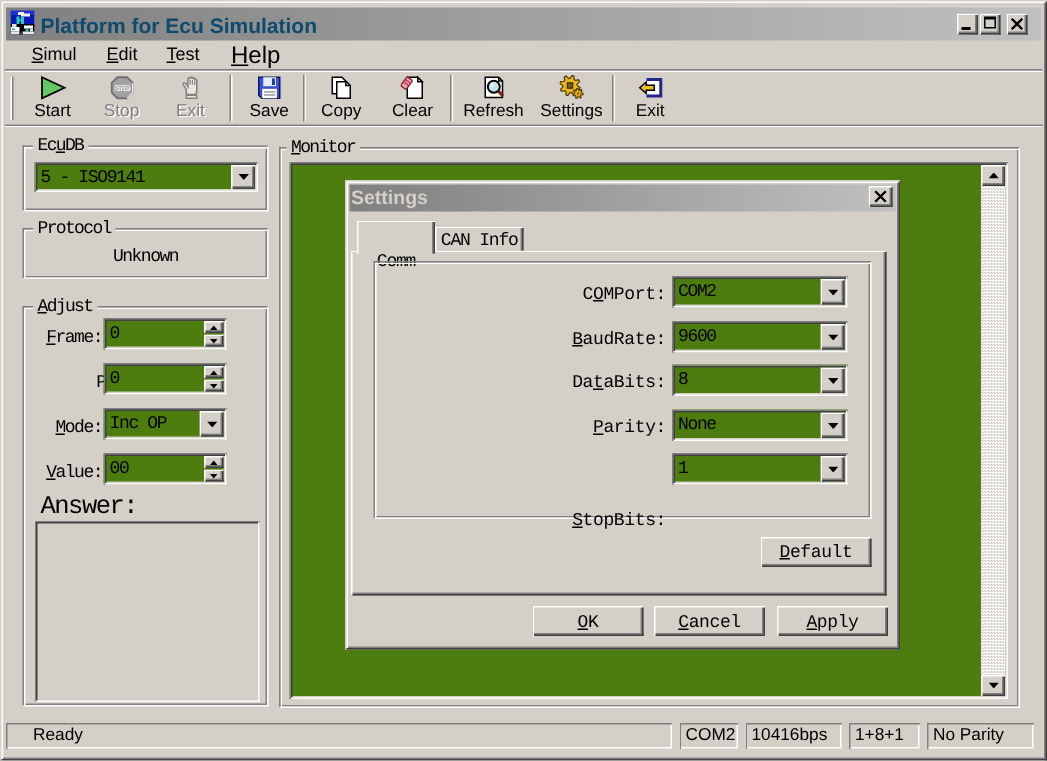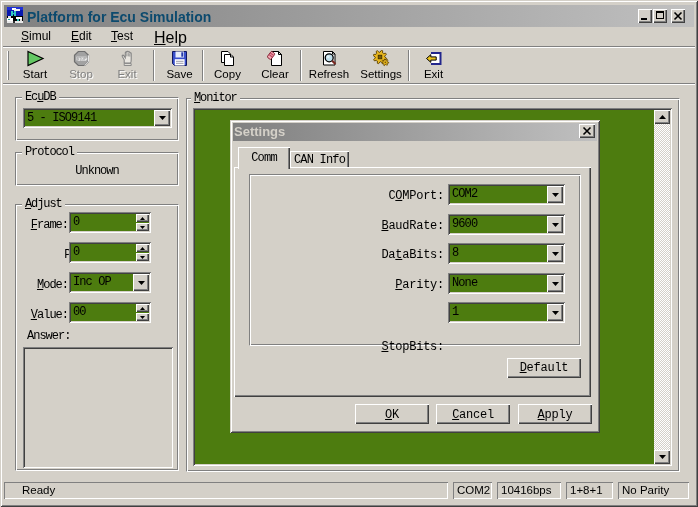--- a/index.html
+++ b/index.html
@@ -240,21 +240,21 @@
         </svg>
       </div>
       <div>
         <svg width="5" height="3">
           <path d="M0 0h5L2.5 3z" fill="#000"></path>
         </svg>
       </div>
     </div>
 </div>
 
-<div class="abs mono" style="left:27px;top:329px;font-size:12px;letter-spacing:-1px;">Answer:</div>
+<div class="abs mono" style="left:27px;top:329px;font-size:17px;letter-spacing:-1px;">Answer:</div>
 <div class="abs sunken" style="left:23px;top:347px;width:150px;height:121px;background:#d4d0c8;"></div>
 
 <div class="abs etched" style="left:186px;top:98px;width:494px;height:374px;"></div>
 <div class="glabel" style="left:191px;top:92px;"><u>M</u>onitor</div>
 <div class="abs sunken" style="left:193px;top:108px;width:479px;height:358px;"></div>
 
 <div class="abs" id="sbtrack" style="left:654px;top:110px;width:16px;height:354px;background:#fff;background-image:conic-gradient(#d4d0c8 25%,#fff 0 50%,#d4d0c8 0 75%,#fff 0);background-size:2px 2px;"></div>
 <div class="abs btn" style="left:654px;top:110px;width:16px;height:14px;display:flex;align-items:center;justify-content:center;">
     <svg width="7" height="4">
       <path d="M0 4h7L3.5 0z" fill="#000"></path>
@@ -277,21 +277,21 @@
 <div class="abs" style="left:234px;top:124px;font-size:13px;font-weight:bold;color:#d4d0c8;">Settings</div>
 <div class="abs btn" style="left:579px;top:124px;width:16px;height:14px;">
 <svg width="16" height="14">
       <path d="M4.5 3.5l7 7M11.5 3.5l-7 7" stroke="#000" stroke-width="1.6"></path>
     </svg>
 </div>
 
 <div class="abs" style="left:234px;top:167px;width:357px;height:230px;background:#d4d0c8;box-shadow: inset 1px 0 0 #fff, inset 0 1px 0 #fff, inset -1px 0 0 #404040, inset 0 -1px 0 #404040, inset -2px 0 0 #808080, inset 0 -2px 0 #808080;"></div>
 
 <div class="abs mono" id="tab2" style="left:290px;top:151px;width:59px;height:16px;background:#d4d0c8;box-shadow: inset 1px 0 0 #fff, inset 0 1px 0 #fff, inset -1px 0 0 #404040, inset -2px 0 0 #808080;font-size:12px;letter-spacing:-0.8px;text-align:center;padding-top:2px;">CAN Info</div>
-<div class="abs mono" id="tab1" style="left:238px;top:147px;width:52px;height:22px;background:#d4d0c8;box-shadow: inset 1px 0 0 #fff, inset 0 1px 0 #fff, inset -1px 0 0 #404040, inset -2px 0 0 #808080;font-size:12px;letter-spacing:-0.8px;text-align:center;padding-top:4px;">Comm</div>
+<div class="abs mono" id="tab1" style="left:238px;top:147px;width:52px;height:22px;background:#d4d0c8;box-shadow: inset 1px 0 0 #fff, inset 0 1px 0 #fff, inset -1px 0 0 #404040, inset -2px 0 0 #808080;font-size:12px;letter-spacing:-0.8px;text-align:center;padding-top:20px;">Comm</div>
 
 <div class="abs etched" style="left:249px;top:174px;width:332px;height:172px;"></div>
 
 <div class="dlglabel" style="left:344px;top:190px;width:100px;">C<u>O</u>MPort:</div>
 <div class="abs sunken" style="left:448px;top:184px;width:117px;height:21px;">
   <div class="ffield">COM2</div>
   <div class="combo-arrow">
       <svg width="7" height="4">
         <path d="M0 0h7L3.5 4z" fill="#000"></path>
       </svg>

